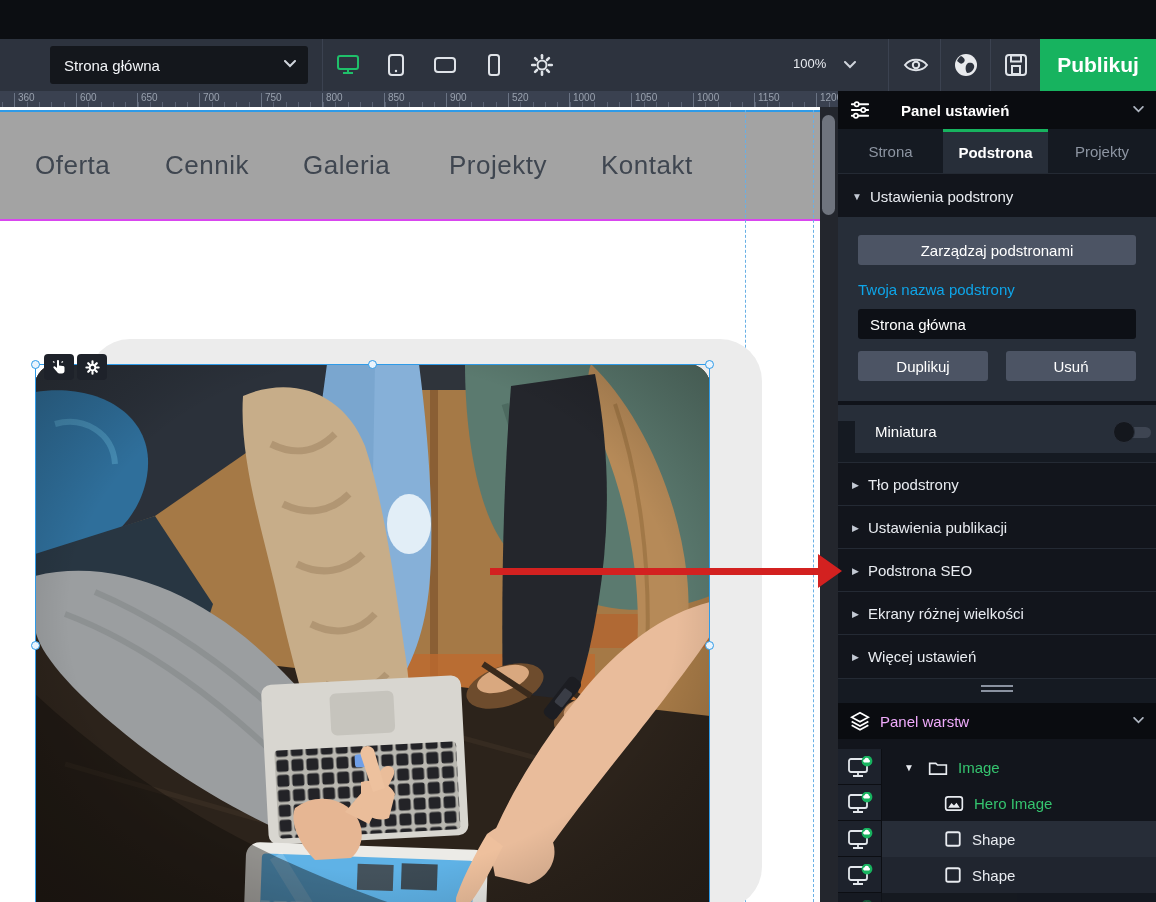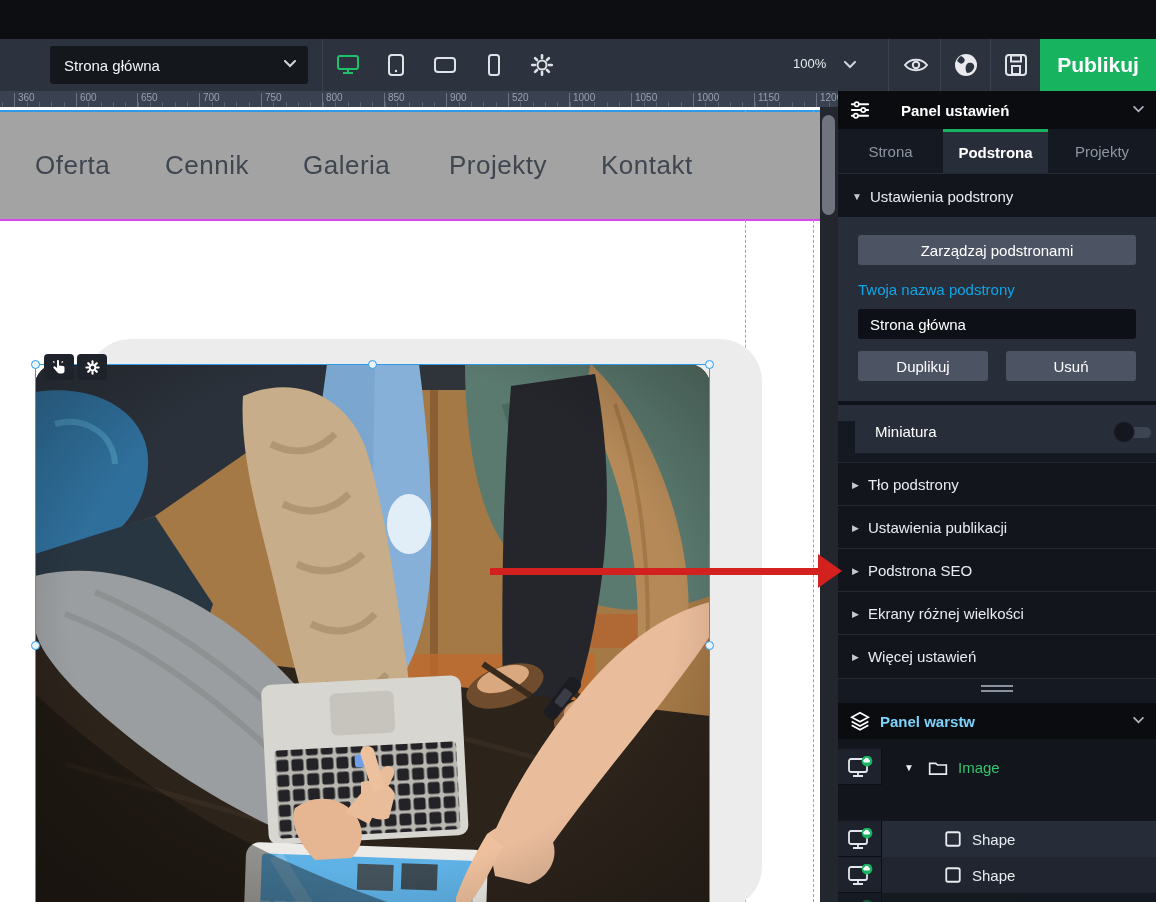--- a/index.html
+++ b/index.html
@@ -71,21 +71,21 @@
   .toggle{position:absolute;right:18px;top:16px;width:42px;height:22px;cursor:pointer;}
   .toggle .track{position:absolute;left:6px;top:6px;width:32px;height:11px;border-radius:6px;background:#3e4552;}
   .toggle .knob{position:absolute;left:0;top:0;width:22px;height:22px;border-radius:50%;background:#14171d;
                 border:1px solid #2b313c;box-sizing:border-box;}
   .collapse{position:absolute;left:0;width:318px;height:43px;background:#12151c;border-top:1px solid #242a34;
             display:flex;align-items:center;cursor:pointer;}
   .collapse .tri{color:#c3c9d3;font-size:9px;margin:0 9px 0 14px;}
   .drag-handle{position:absolute;left:143px;top:594px;width:32px;height:9px;cursor:row-resize;}
   .drag-handle div{height:2px;background:#8a92a0;margin-bottom:3px;}
   .w-header{position:absolute;left:0;top:612px;width:318px;height:36px;background:#0a0c10;display:flex;align-items:center;cursor:pointer;}
-  .w-header .ttl{margin-left:12px;font-weight:bold;color:#7dd3fc;}
+  .w-header .ttl{margin-left:12px;font-weight:normal;color:#f0abfc;}
   .w-header .chev{position:absolute;right:12px;top:14px;}
   .rows{position:absolute;left:0;top:648px;width:318px;height:178px;background:#12151c;}
   .lrow{position:absolute;left:0;width:318px;height:36px;}
   .icell{position:absolute;left:0;top:0;width:44px;height:36px;background:#1d222c;border-right:1px solid #0c0e13;
          border-bottom:1px solid #0c0e13;display:flex;align-items:center;justify-content:center;cursor:pointer;box-sizing:border-box;}
   .rmain{position:absolute;left:44px;top:0;width:274px;height:36px;display:flex;align-items:center;cursor:pointer;}
   .rtri{color:#e8ebf0;font-size:10px;width:14px;text-align:center;}
   .rlabel{margin-left:10px;font-size:15px;}
   .green{color:#35c46f;}
   .white{color:#e8ebf0;}
@@ -449,20 +449,37 @@
         <div class="rmain" style="background:#12151c;padding-left:20px">
           <span class="rtri">▼</span>
           <svg width="20" height="17" viewBox="0 0 24 20" style="margin-left:12px">
               <path d="M2,5 V18 H22 V7 H11.5 L9.3,5 Z" fill="none" stroke="#e8ebf0" stroke-width="2"></path>
             </svg>
           <span class="rlabel green">Image</span>
 
         </div>
       </div>
 
+      <div class="lrow" style="top:46px">
+        <div class="icell">
+          <svg width="26" height="22" viewBox="0 0 26 22">
+              <rect x="2" y="3" width="18" height="13" rx="2" fill="none" stroke="#e3e7ec" stroke-width="1.8"></rect>
+              <path d="M11,16 V20 M6,20 H16" stroke="#e3e7ec" stroke-width="1.8"></path>
+              <circle cx="20" cy="5" r="5.4" fill="#17b35f"></circle>
+              <path d="M17.3,6.6 a1.7,1.7 0 0 1 .3,-3.3 a2.3,2.3 0 0 1 4.4,.4 a1.5,1.5 0 0 1 -.3,2.9 Z" fill="#fff"></path>
+            </svg>
+        </div>
+        <div class="rmain" style="background:#12151c;padding-left:62px">
+          <svg width="20" height="17" viewBox="0 0 24 20">
+              <rect x="2" y="2" width="20" height="16" rx="3" fill="none" stroke="#e8ebf0" stroke-width="2"></rect>
+              <path d="M5,15 L9,9.5 L12,12.5 L15,9 L19,15 Z" fill="#e8ebf0"></path>
+            </svg>
+          <span class="rlabel green">Hero Image</span>
+        </div>
+      </div>
 
       <div class="lrow" style="top:82px">
         <div class="icell">
           <svg width="26" height="22" viewBox="0 0 26 22">
               <rect x="2" y="3" width="18" height="13" rx="2" fill="none" stroke="#e3e7ec" stroke-width="1.8"></rect>
               <path d="M11,16 V20 M6,20 H16" stroke="#e3e7ec" stroke-width="1.8"></path>
               <circle cx="20" cy="5" r="5.4" fill="#17b35f"></circle>
               <path d="M17.3,6.6 a1.7,1.7 0 0 1 .3,-3.3 a2.3,2.3 0 0 1 4.4,.4 a1.5,1.5 0 0 1 -.3,2.9 Z" fill="#fff"></path>
             </svg>
         </div>

